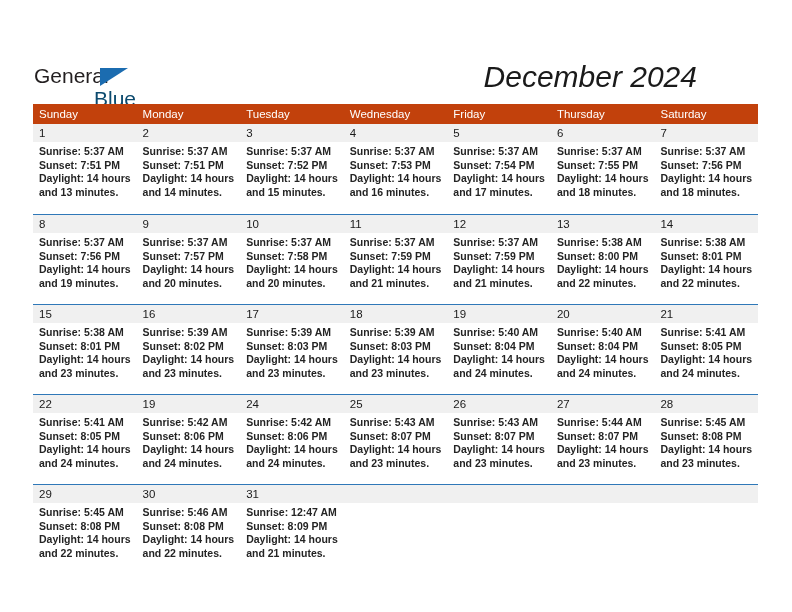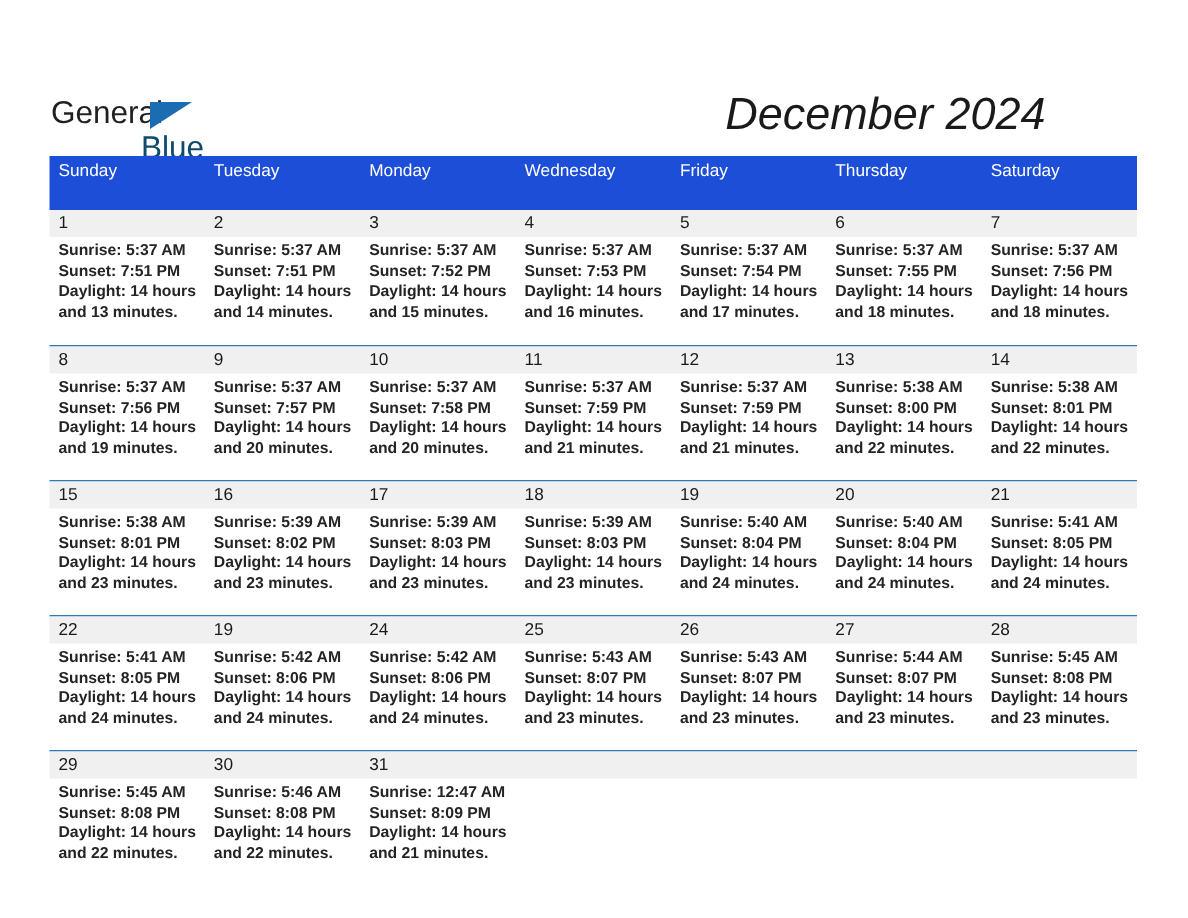--- a/index.html
+++ b/index.html
@@ -90,22 +90,22 @@
 
   
   .calendar {
     position: absolute;
     left: 33px;
     top: 104px;
     width: 725px;
   }
   .dow-row {
     display: flex;
-    background: #1d4ed8;
-    height: 36px;
+    background: #c2410c;
+    height: 20px;
   }
   .dow {
     flex: 1 1 0;
     font-size: 11.5px;
     line-height: 20px;
     color: #ffffff;
     padding-left: 6px;
     box-sizing: border-box;
     white-space: nowrap;
   }
@@ -169,22 +169,22 @@
     <div class="title-block">
       <div class="cal-title">December 2024</div>
     </div>
 
   </div>
 
   <div class="calendar">
 
     <div class="dow-row">
       <div class="dow">Sunday</div>
+      <div class="dow">Monday</div>
       <div class="dow">Tuesday</div>
-      <div class="dow">Monday</div>
       <div class="dow">Wednesday</div>
       <div class="dow">Friday</div>
       <div class="dow">Thursday</div>
       <div class="dow">Saturday</div>
     </div>
 
     <div class="week first">
       <div class="day">
         <div class="day-num">1</div>
         <div class="day-info">

